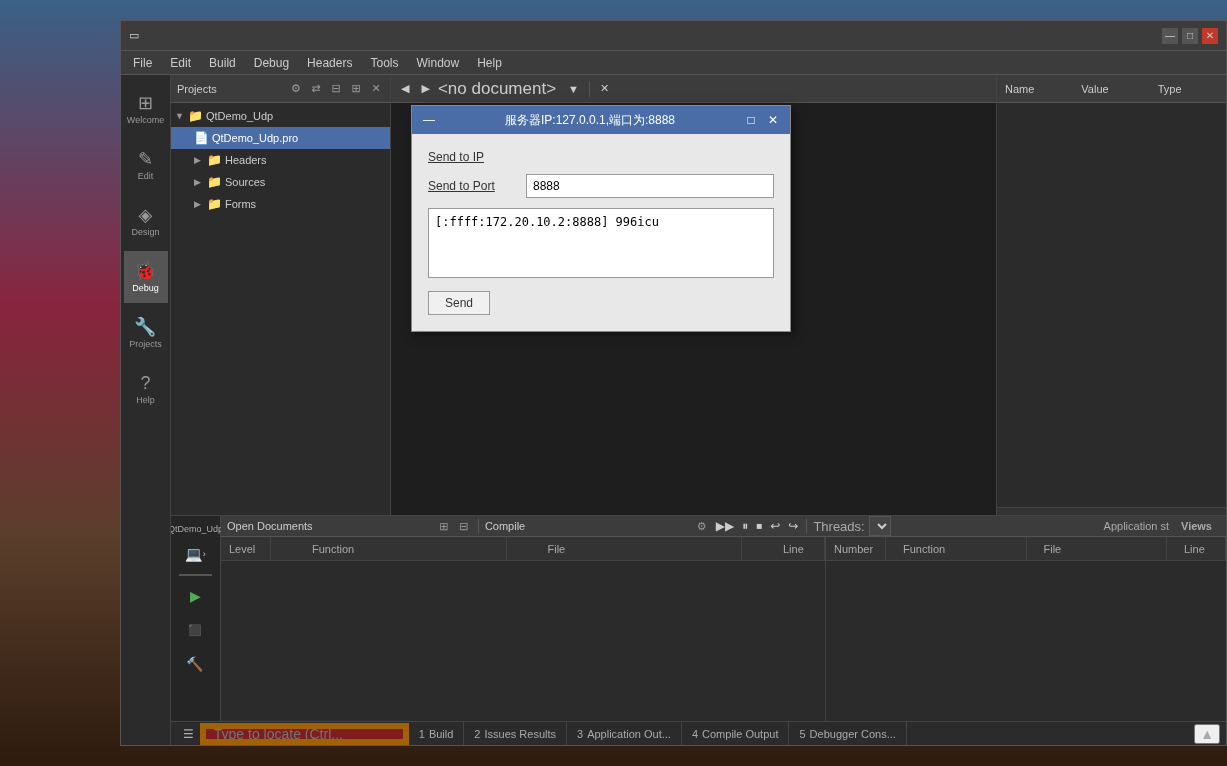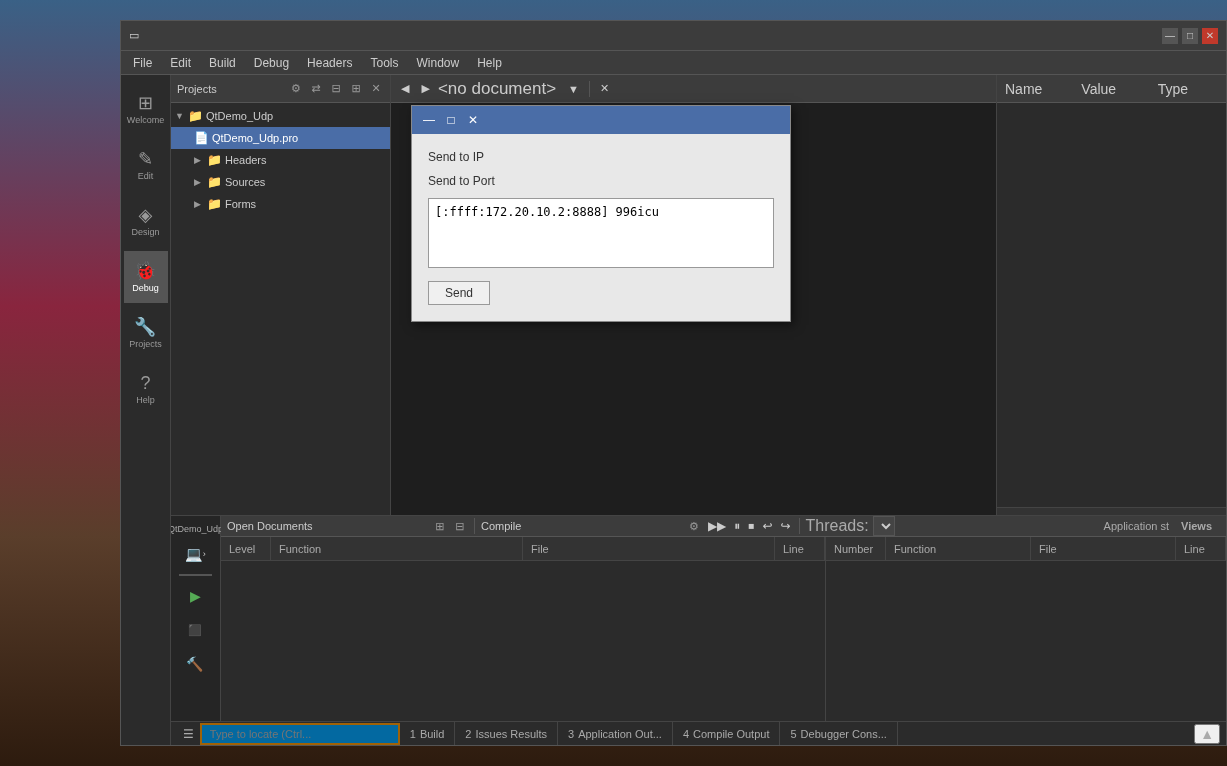--- a/index.html
+++ b/index.html
@@ -236,21 +236,21 @@
     }
     .right-panel-header {
       height: 28px;
       background: #3c3c3c;
       display: flex;
       align-items: center;
       border-bottom: 1px solid #555;
     }
     .col-header {
       color: #ccc;
-      font-size: 14px;
+      font-size: 11px;
       padding: 0 8px;
       flex: 1;
     }
     .col-header.value { flex: 1; }
     .col-header.type { flex: 1; }
 
     
     .dialog-overlay {
       position: absolute;
       top: 0; left: 0; right: 0; bottom: 0;
@@ -301,20 +301,21 @@
       display: flex;
       align-items: center;
       margin-bottom: 10px;
       gap: 8px;
     }
     .dialog-label {
       color: #333;
       font-size: 12px;
       width: 90px;
       flex-shrink: 0;
+      text-decoration: underline;
     }
     .dialog-input {
       flex: 1;
       height: 24px;
       border: 1px solid #999;
       background: #fff;
       padding: 2px 6px;
       font-size: 12px;
       outline: none;
     }
@@ -406,40 +407,42 @@
     .stack-panel {
       flex: 1;
       border-right: 1px solid #444;
     }
     .stack-header {
       height: 24px;
       background: #333;
       display: flex;
       align-items: flex-start;
       border-bottom: 1px solid #444;
+      gap: 33px;
     }
     .stack-col {
       color: #aaa;
       font-size: 11px;
       padding: 0 8px;
       border-right: 1px solid #444;
       height: 100%;
       display: flex;
       align-items: center;
     }
     .breakpoints-panel {
       width: 400px;
       flex-shrink: 0;
     }
     .bp-header {
       height: 24px;
       background: #333;
       display: flex;
       align-items: center;
       border-bottom: 1px solid #444;
+      gap: 9px;
     }
     .bp-col {
       color: #aaa;
       font-size: 11px;
       padding: 0 8px;
       border-right: 1px solid #444;
       height: 100%;
       display: flex;
       align-items: center;
     }
@@ -461,25 +464,25 @@
       padding: 0 10px;
       border-right: 1px solid #444;
       height: 100%;
       display: flex;
       align-items: center;
       cursor: pointer;
     }
     .status-search {
       flex: 0 0 200px;
       height: 22px;
-      background: #0369a1;
-      border: 2px solid #a16207;
+      background: #7f1d1d;
+      border: 6px solid #a16207;
       color: #ccc;
       padding: 2px 8px;
-      font-size: 11px;
+      font-size: 14px;
       outline: none;
     }
     .status-right {
       margin-left: auto;
       display: flex;
       align-items: center;
     }
     .status-arrow {
       color: #aaa;
       font-size: 14px;
@@ -626,29 +629,31 @@
             <span class="editor-doc-label">&lt;no document&gt;</span>
             <button class="toolbar-btn" style="margin-left:4px;">▼</button>
             <div class="toolbar-sep"></div>
             <button class="toolbar-btn">✕</button>
           </div>
 
           <div class="dialog-overlay">
             <div class="dialog">
               <div class="dialog-title-bar">
                 <button class="dialog-btn">—</button>
+                <span class="dialog-title-text">服务器IP:127.0.0.1,端口为:8888</span>
                 <button class="dialog-btn">□</button>
                 <button class="dialog-btn">✕</button>
               </div>
               <div class="dialog-content">
                 <div class="dialog-row">
                   <span class="dialog-label">Send to IP</span>
                 </div>
                 <div class="dialog-row">
                   <span class="dialog-label">Send to Port</span>
+                  <input class="dialog-input" type="text" value="8888" style="">
                 </div>
                 <textarea class="dialog-textarea" style="">[:ffff:172.20.10.2:8888] 996icu</textarea>
                 <button class="dialog-send-btn">Send</button>
               </div>
             </div>
           </div>
         </div>
 
         <div class="right-panel">
           <div class="right-panel-header">
@@ -691,21 +696,21 @@
               <div class="toolbar-sep"></div>
               <span class="panel-title">Compile</span>
               <button class="panel-toolbar-btn">⚙</button>
 
               <span style="color:#ccc;font-size:12px;padding:0 2px;">▶▶</span>
               <span style="color:#ccc;font-size:12px;padding:0 2px;">⏸</span>
               <span style="color:#ccc;font-size:12px;padding:0 2px;">⏹</span>
               <span style="color:#ccc;font-size:12px;padding:0 2px;">↩</span>
               <span style="color:#ccc;font-size:12px;padding:0 2px;">↪</span>
               <div class="toolbar-sep"></div>
-              <span style="color:#aaa;font-size:16px;">Threads:</span>
+              <span style="color:#aaa;font-size:13px;">Threads:</span>
               <select style="background:#444;color:#ccc;border:1px solid #555;font-size:11px;height:20px;">
                 <option></option>
               </select>
               <div style="flex:1;"></div>
               <span style="color:#aaa;font-size:11px;">Application st</span>
               <span style="color:#aaa;font-size:11px;padding:0 8px;font-weight:bold;">Views</span>
             </div>
 
             <div class="debugger-content">
 

